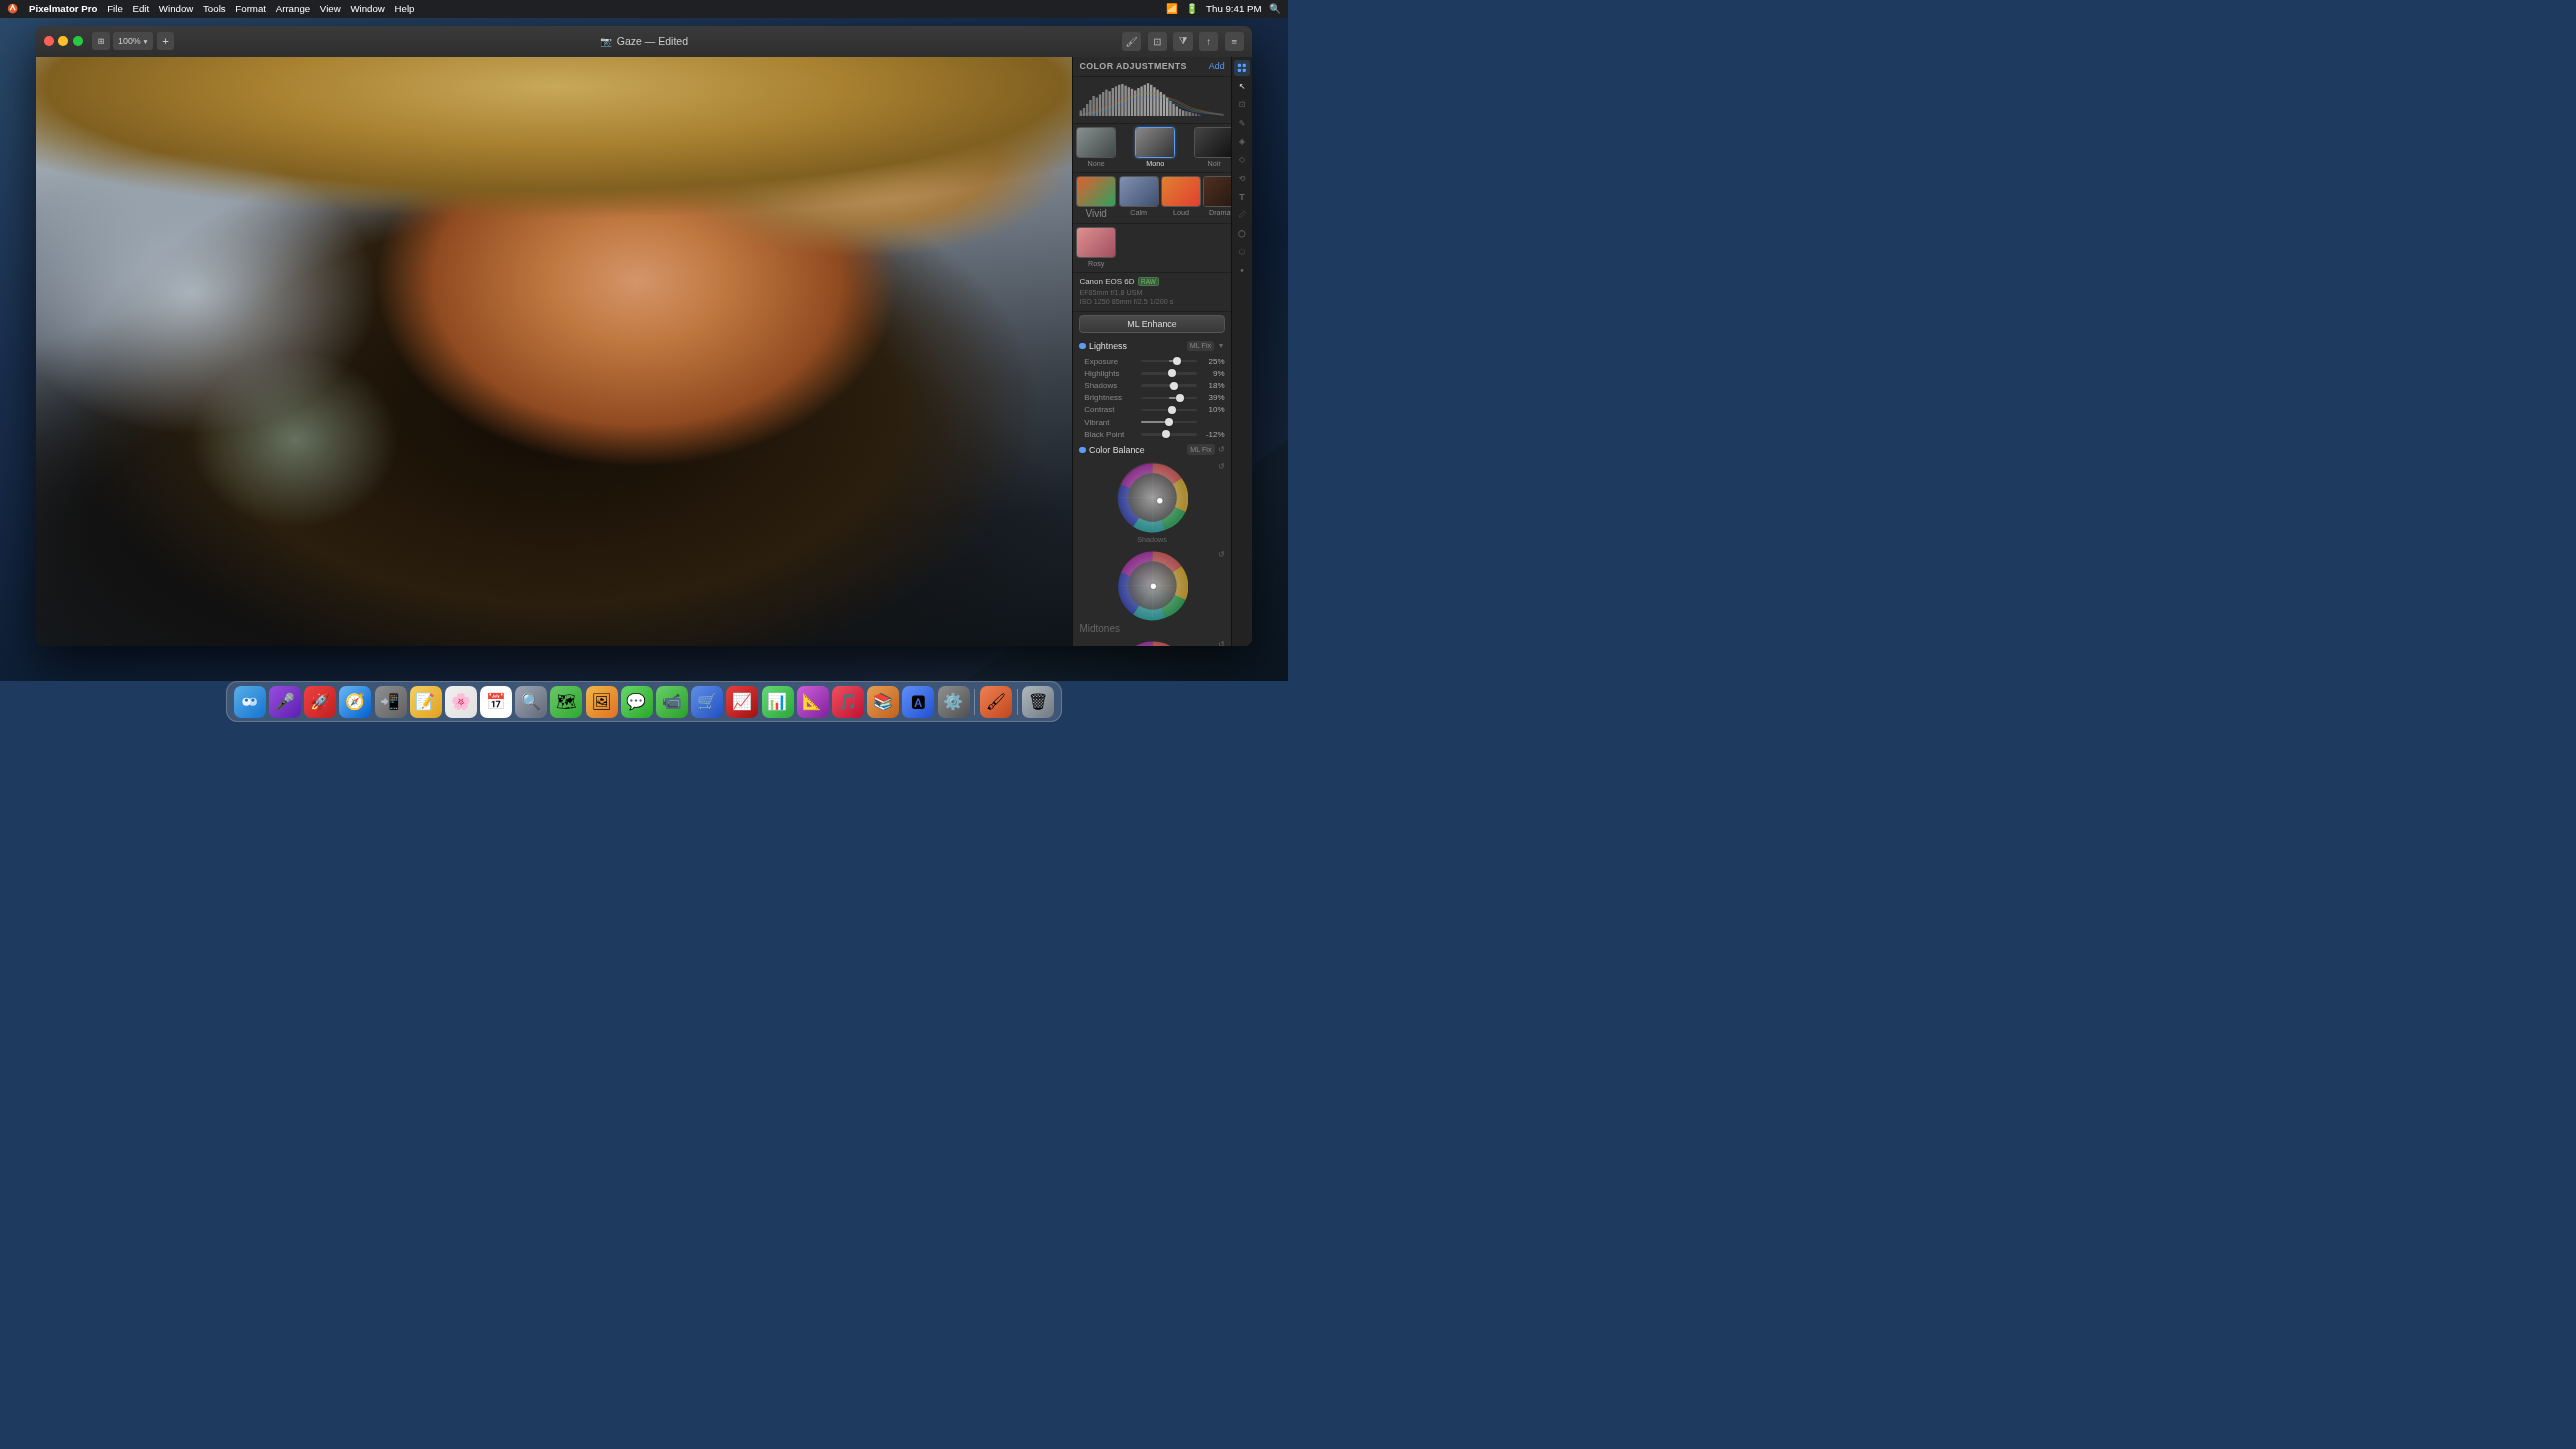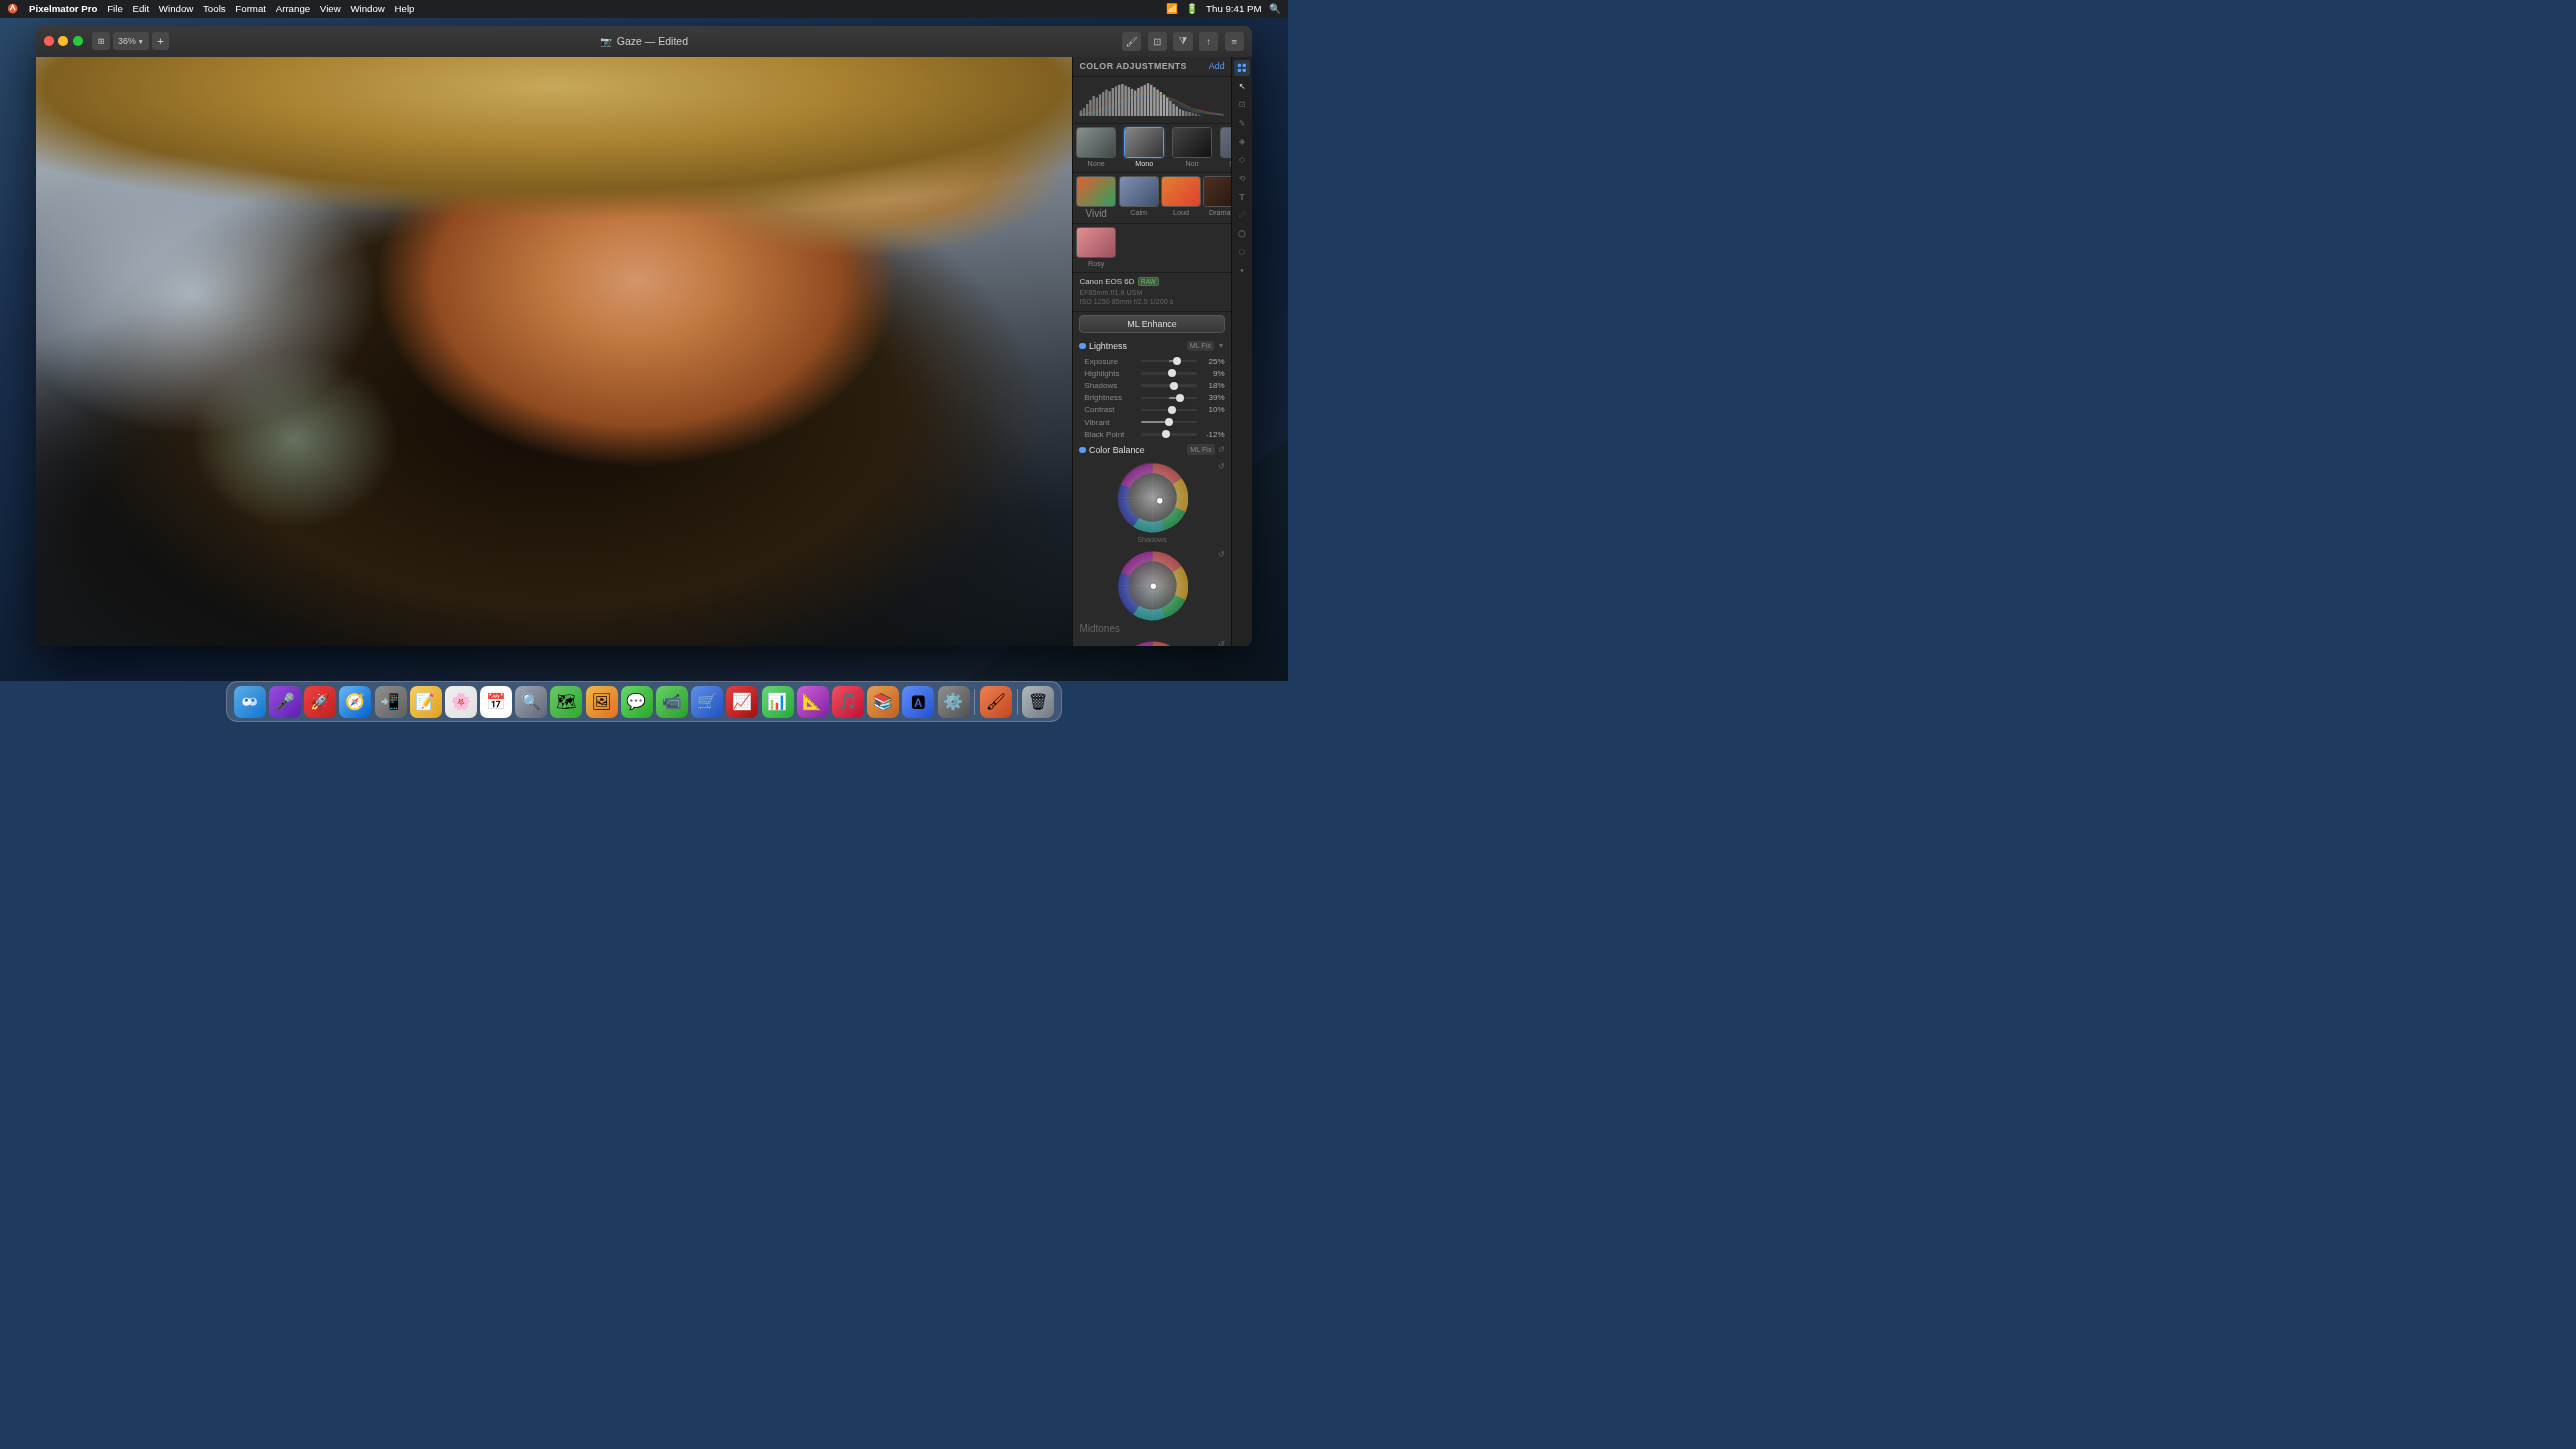--- a/index.html
+++ b/index.html
@@ -449,21 +449,21 @@
 
     <div class="titlebar">
       <div class="traffic-lights">
         <div class="traffic-light tl-close"></div>
         <div class="traffic-light tl-minimize"></div>
         <div class="traffic-light tl-maximize"></div>
       </div>
       <div class="titlebar-controls">
         <div class="titlebar-btn">⊞</div>
         <div class="zoom-display">
-          <span>36%</span>
+          <span>100%</span>
           <span style="font-size:6.4px;">▼</span>
         </div>
         <div class="zoom-add-btn">+</div>
       </div>
       <div class="titlebar-title">
         <span class="doc-icon">📷</span>
         <span>Gaze — Edited</span>
       </div>
       <div class="titlebar-right-icons">
         <div class="titlebar-icon-btn">🖌</div>
@@ -540,21 +540,21 @@
               <rect x="148" y="43" width="3" height="2" fill="rgba(245,245,245,0.2)"></rect>
 
               <polyline points="0,44 20,38 40,30 60,22 80,15 100,18 120,25 140,35 160,40 180,43" fill="none" stroke="rgba(220,80,80,0.5)" stroke-width="1"></polyline>
 
               <polyline points="0,44 20,40 40,33 60,24 80,16 100,19 120,27 140,37 160,41 180,44" fill="none" stroke="rgba(80,180,80,0.5)" stroke-width="1"></polyline>
 
               <polyline points="0,44 20,42 40,36 60,28 80,20 100,22 120,30 140,39 160,42 180,44" fill="none" stroke="rgba(80,120,220,0.5)" stroke-width="1"></polyline>
             </svg>
           </div>
 
-          <div style="display:flex; overflow-x:auto; padding: 3.2px 3.2px; gap:8px; border-bottom:0.8px solid #1e1e1e;">
+          <div style="display:flex; overflow-x:auto; padding: 3.2px 3.2px; gap:19px; border-bottom:0.8px solid #1e1e1e;">
 
             <div style="display:flex;flex-direction:column;align-items:center;cursor:pointer;min-width:40px;">
               <div style="width:40px;height:31px;border-radius:3.2px;overflow:hidden;border:0.8px solid #555;margin-bottom:1.6px;">
                 <div style="width:100%;height:100%;background:linear-gradient(135deg,#889090 0%,#404848 100%);"></div>
               </div>
               <span style="font-size:7.2px;color:#888;">None</span>
             </div>
 
             <div style="display:flex;flex-direction:column;align-items:center;cursor:pointer;min-width:40px;">
               <div style="width:40px;height:31px;border-radius:3.2px;overflow:hidden;border:1.6px solid #5b9cf6;margin-bottom:1.6px;box-shadow:0 0 3.2px rgba(91,156,246,0.5);">

